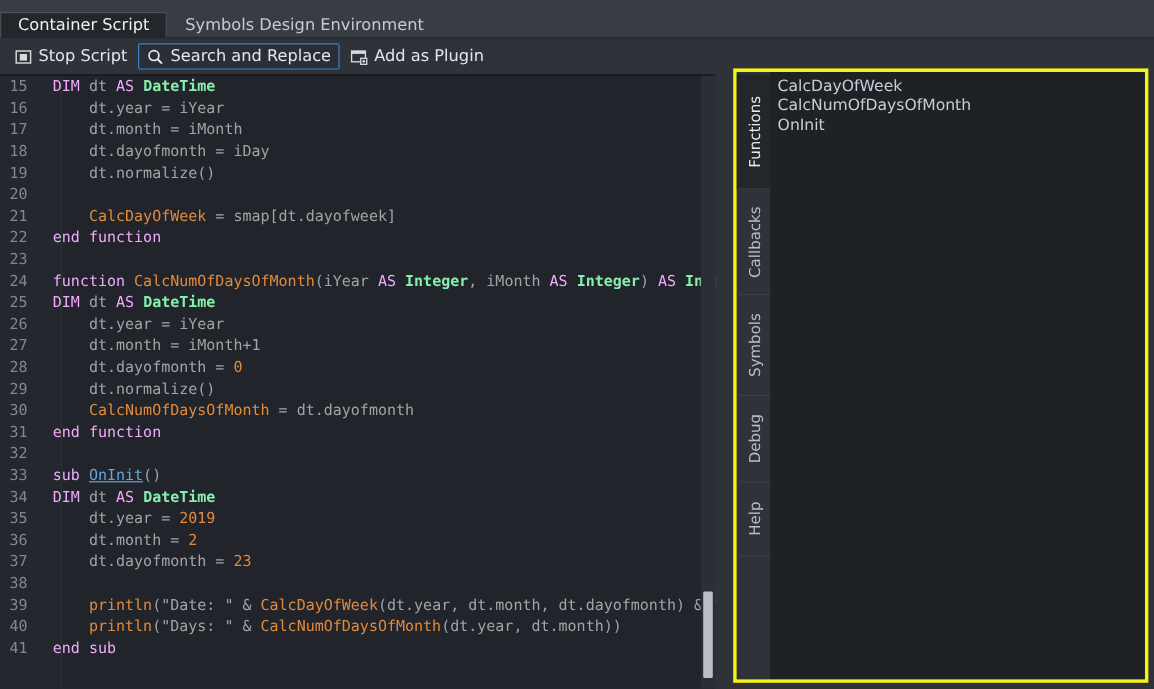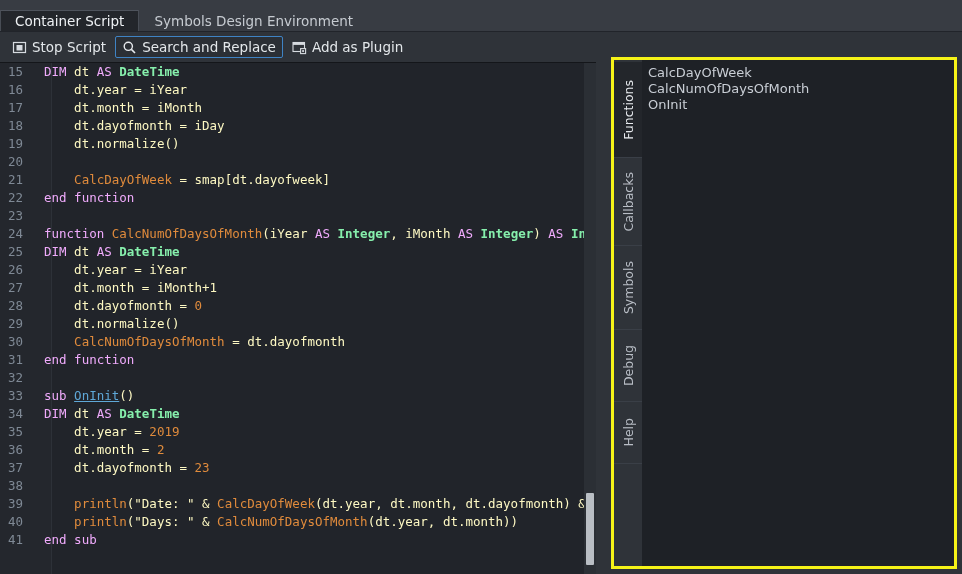--- a/index.html
+++ b/index.html
@@ -75,21 +75,21 @@
     font-family: "DejaVu Sans Mono", monospace;
     font-size: 12.5px;
     line-height: 18px;
     white-space: pre;
   }
   .cl { height: 18px; display: block; }
   .ln {
     display: inline-block; width: 44px;
     text-align: right; color: #7f8995; padding-right: 21px;
   }
-  .code { color: #fef9c3; }
+  .code { color: #a3a3a3; }
   .k   { color: #f0abfc; }   
   .fn  { color: #e08b3c; }   
   .ty  { color: #86efac; font-weight: bold; }  
   .num { color: #e08b3c; }
   .lnk { color: #5fa8d8; text-decoration: underline; }
 
   .vscroll {
     position: absolute; right: 0; top: 0; width: 12px; height: 100%;
     background: #2b2f35;
   }

